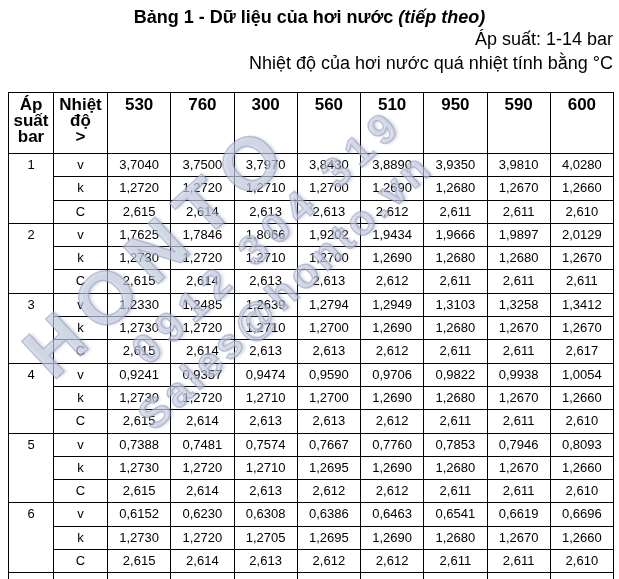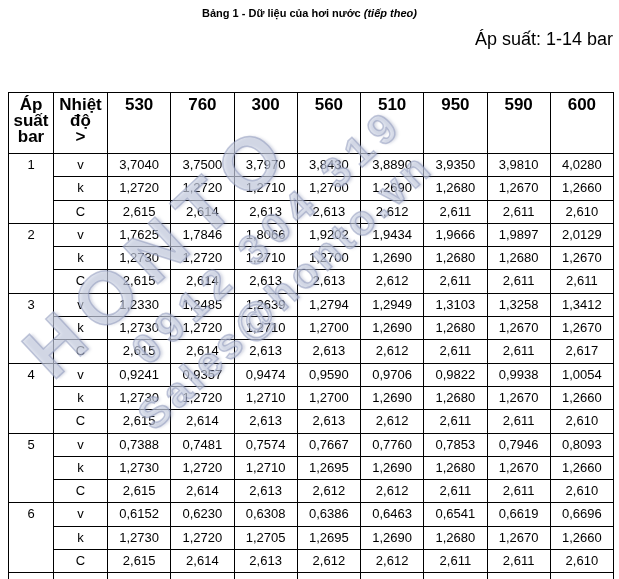--- a/index.html
+++ b/index.html
@@ -3,21 +3,21 @@
 <meta charset="utf-8">
 <style>
   html,body { margin:0; padding:0; }
   body {
     width:619px; height:579px; position:relative; overflow:hidden;
     background:#ffffff; color:#000;
     font-family:"Liberation Sans", sans-serif;
   }
   .doc-title {
     position:absolute; top:7px; left:0; width:100%;
-    text-align:center; font-size:11px; font-weight:bold;
+    text-align:center; font-size:18px; font-weight:bold;
   }
   .doc-title .suffix { font-style:italic; }
   .meta-block {
     position:absolute; top:28px; right:6px;
     text-align:right; font-size:18px; line-height:23.5px;
   }
   table.steam {
     position:absolute; left:8px; top:92px; width:606px;
     border-collapse:collapse; table-layout:fixed;
   }
@@ -52,20 +52,21 @@
 </head>
 <body>
 
 <div class="doc-title">
   <span>Bảng 1 - Dữ liệu của hơi nước</span>
   <span class="suffix">(tiếp theo)</span>
 </div>
 
 <div class="meta-block">
   <div>Áp suất: 1-14 bar</div>
+  <div>Nhiệt độ của hơi nước quá nhiệt tính bằng °C</div>
 </div>
 
 <table class="steam">
   <colgroup>
     <col style="width:45px">
     <col style="width:54px">
     <col>
       <col>
       <col>
       <col>

